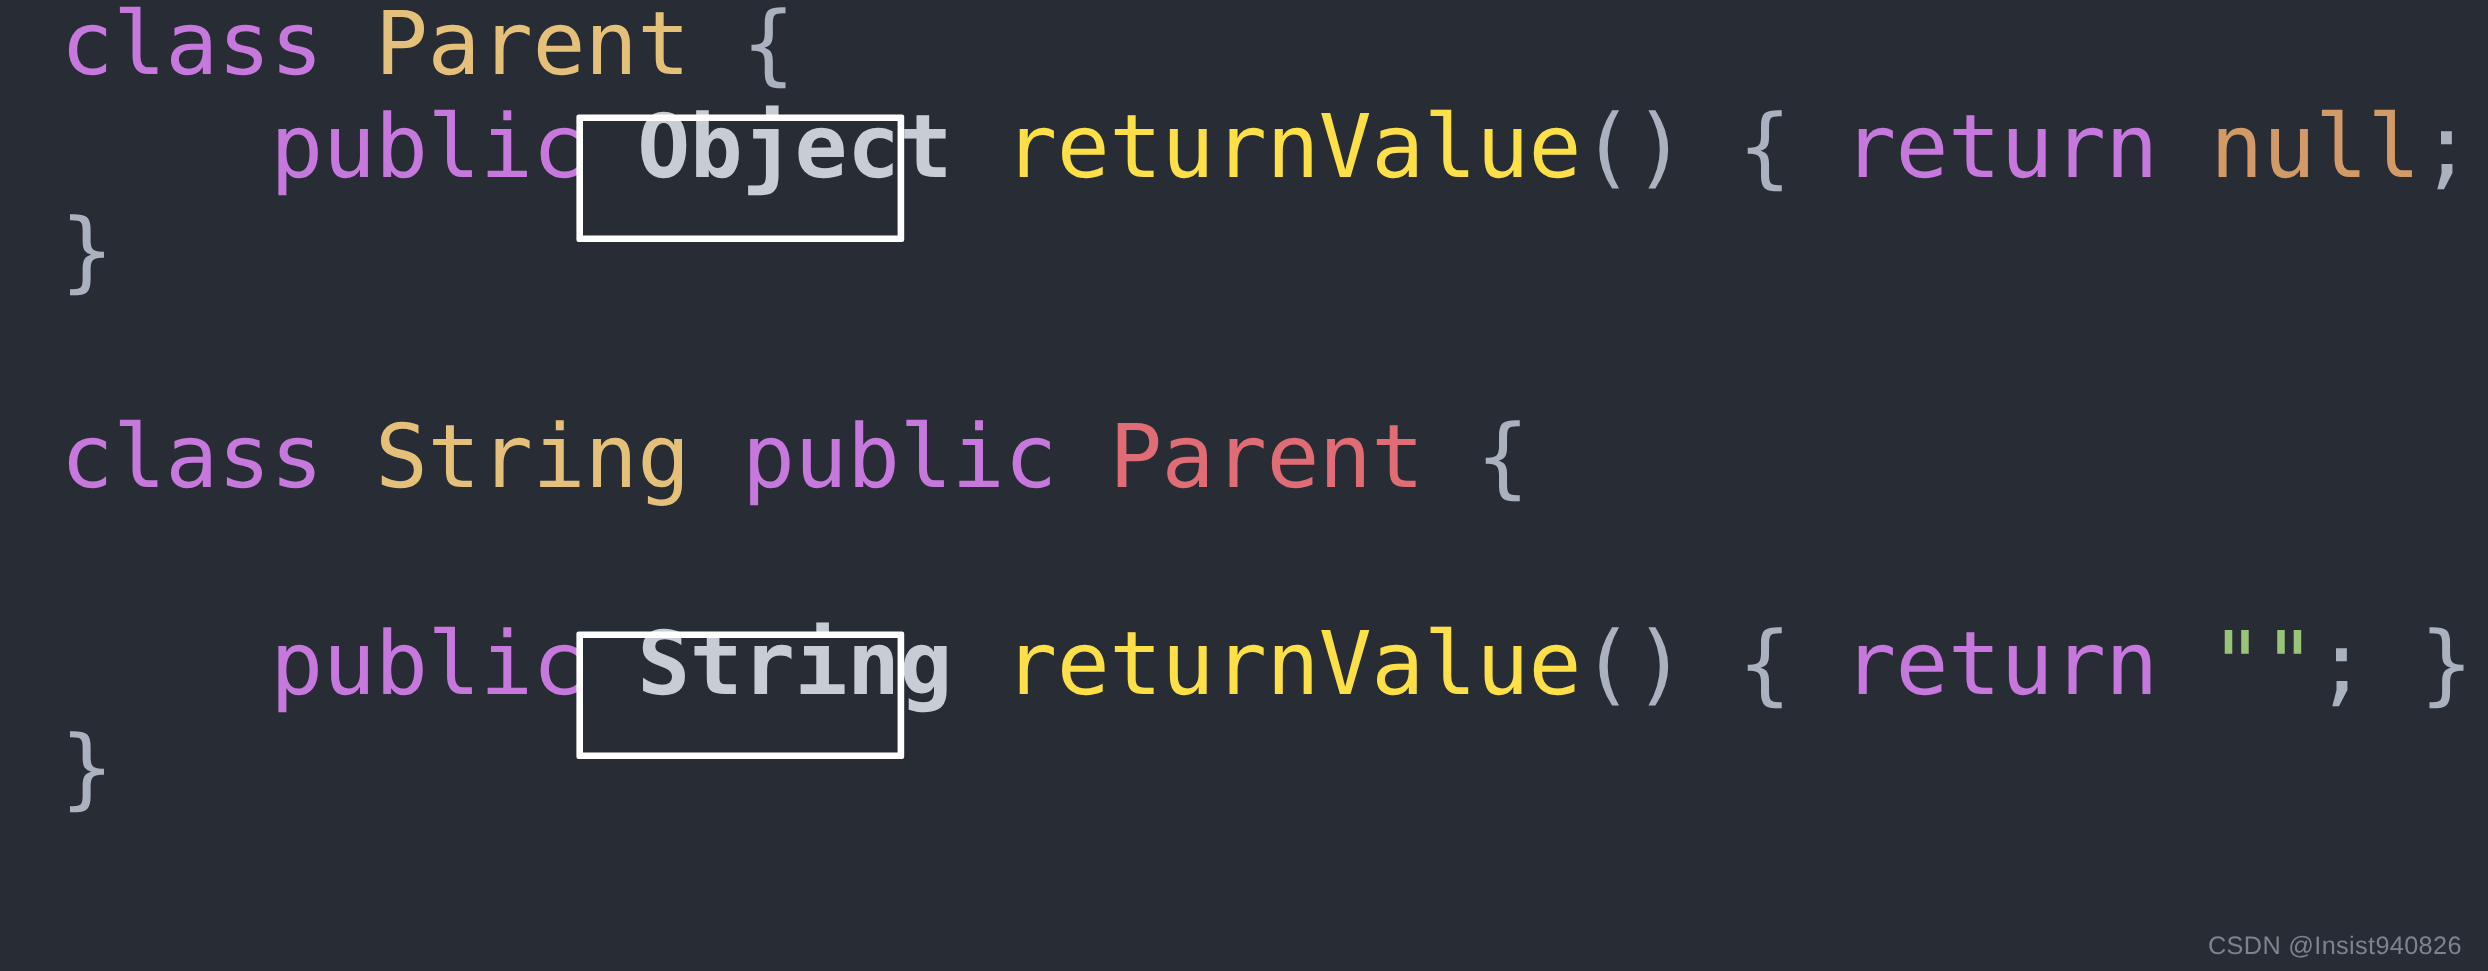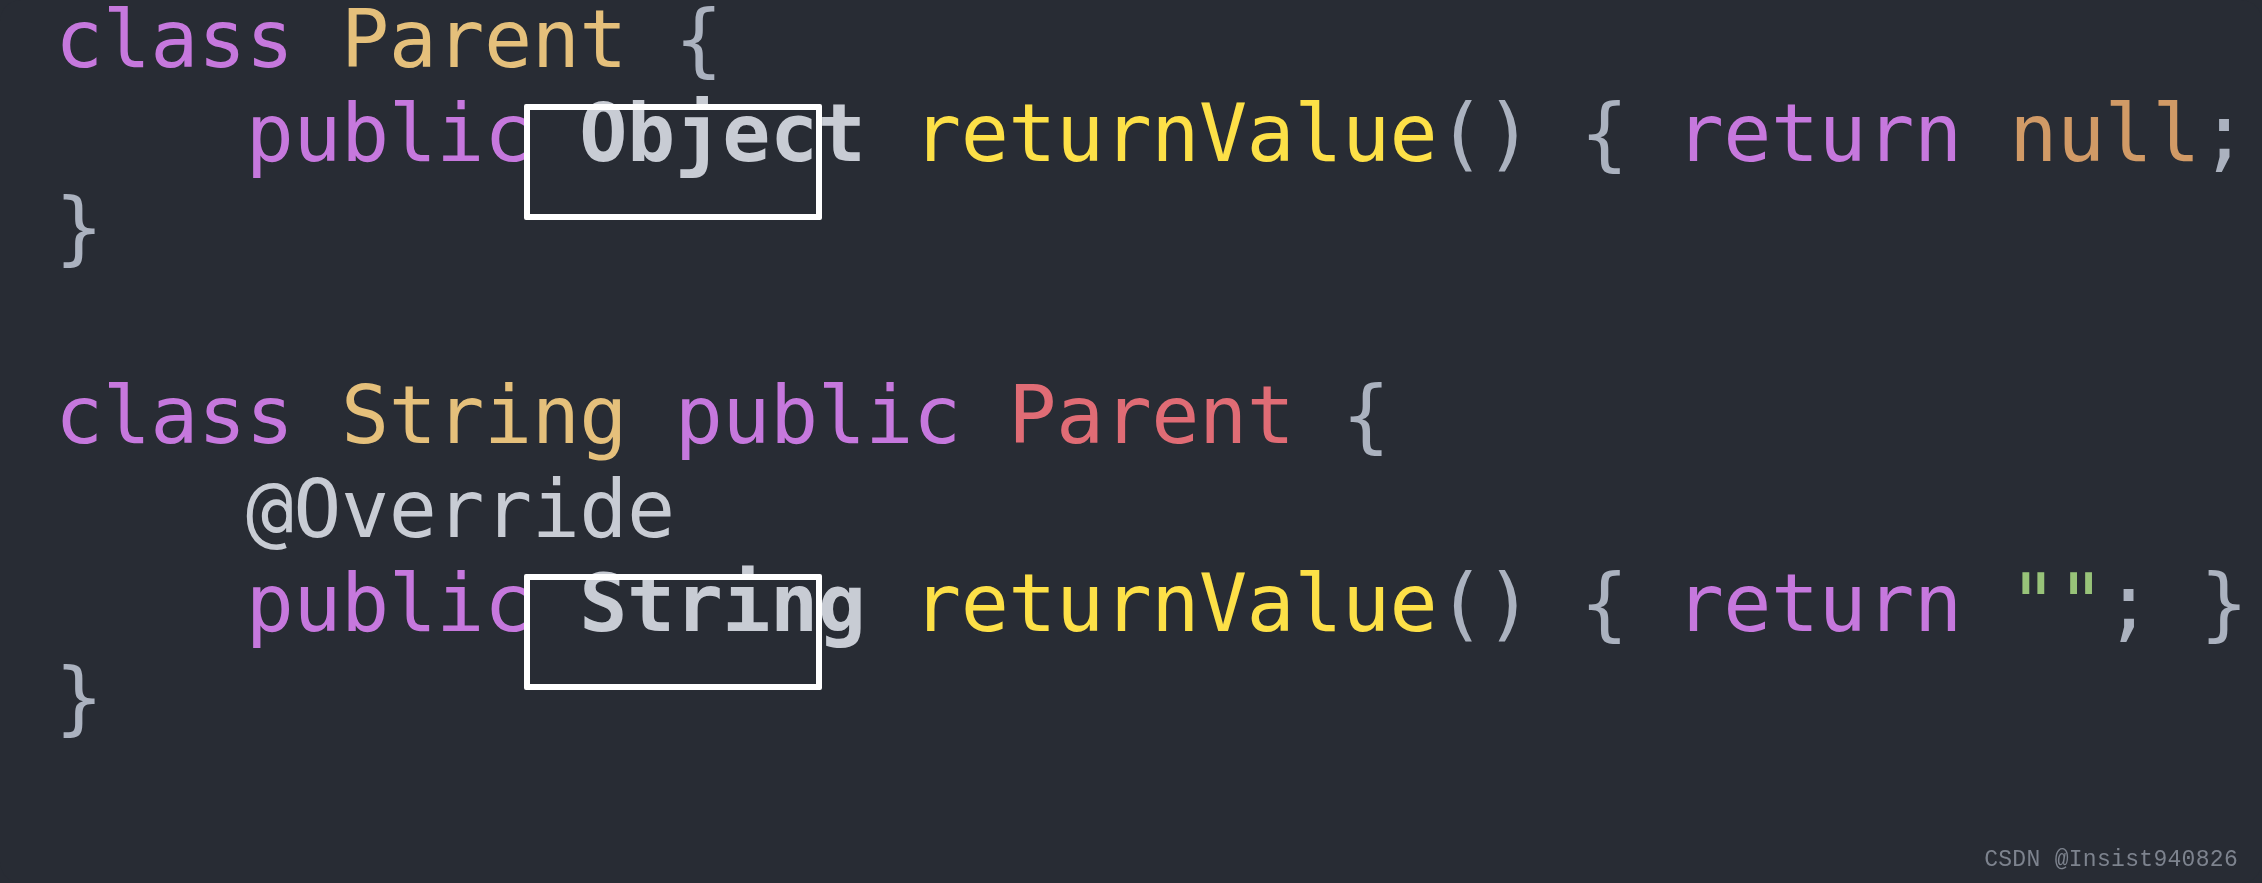--- a/index.html
+++ b/index.html
@@ -76,21 +76,21 @@
   .hl-object { left: 524px; top: 104px; width: 298px; height: 116px; }
   .hl-string { left: 524px; top: 574px; width: 298px; height: 116px; }
 
   
   .watermark {
     position: absolute;
     right: 24px;
     bottom: 10px;
     color: #7d838e;
     font-size: 23px;
-    font-family: Liberation Mono, monospace;
+    font-family: Liberation Sans, sans-serif;
     letter-spacing: 0.3px;
     white-space: pre;
   }
 </style>
 </head>
 <body>
 
 <div id="screenshot">
 
   <div class="code-block">
@@ -98,21 +98,20 @@
     <div class="code-line ln1"><span class="tok tok-keyword">class</span><span class="tok tok-plain"> </span><span class="tok tok-classdecl">Parent</span><span class="tok tok-plain"> </span><span class="tok tok-punct">{</span></div>
 
     <div class="code-line ln2"><span class="tok tok-plain">    </span><span class="tok tok-keyword">public</span><span class="tok tok-plain"> </span><span class="tok tok-type-box">Object</span><span class="tok tok-plain"> </span><span class="tok tok-method">returnValue</span><span class="tok tok-punct">()</span><span class="tok tok-plain"> </span><span class="tok tok-punct">{</span><span class="tok tok-plain"> </span><span class="tok tok-keyword">return</span><span class="tok tok-plain"> </span><span class="tok tok-null">null</span><span class="tok tok-punct">;</span><span class="tok tok-plain"> </span></div>
 
     <div class="code-line ln3"><span class="tok tok-punct">}</span></div>
 
     <div class="code-line ln4"><span class="tok tok-plain"> </span></div>
 
     <div class="code-line ln5"><span class="tok tok-keyword">class</span><span class="tok tok-plain"> </span><span class="tok tok-classdecl">String</span><span class="tok tok-plain"> </span><span class="tok tok-keyword">public</span><span class="tok tok-plain"> </span><span class="tok tok-typeref">Parent</span><span class="tok tok-plain"> </span><span class="tok tok-punct">{</span></div>
 
-    <div class="code-line ln6"><span class="tok tok-plain">    </span><span class="tok tok-annotation">@Override</span></div>
 
     <div class="code-line ln7"><span class="tok tok-plain">    </span><span class="tok tok-keyword">public</span><span class="tok tok-plain"> </span><span class="tok tok-type-box">String</span><span class="tok tok-plain"> </span><span class="tok tok-method">returnValue</span><span class="tok tok-punct">()</span><span class="tok tok-plain"> </span><span class="tok tok-punct">{</span><span class="tok tok-plain"> </span><span class="tok tok-keyword">return</span><span class="tok tok-plain"> </span><span class="tok tok-string">""</span><span class="tok tok-punct">;</span><span class="tok tok-plain"> </span><span class="tok tok-punct">}</span></div>
 
     <div class="code-line ln8"><span class="tok tok-punct">}</span></div>
 
   </div>
 
   <div class="highlight-box hl-object"></div>
   <div class="highlight-box hl-string"></div>
 

